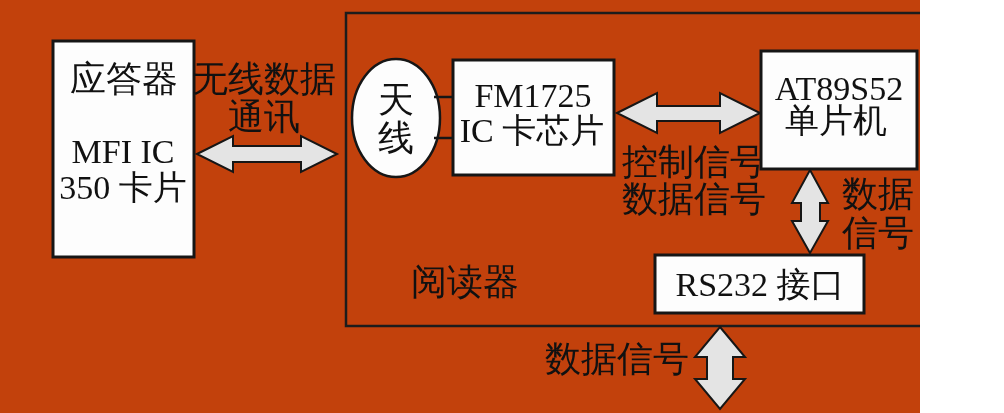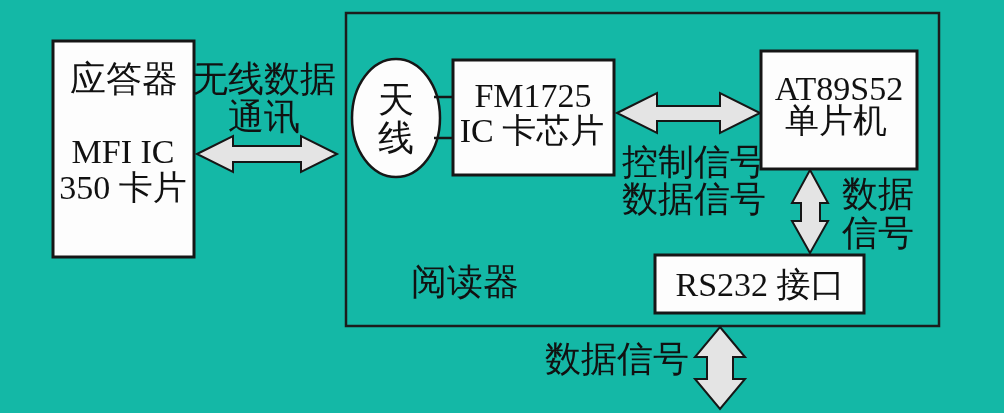--- a/index.html
+++ b/index.html
@@ -3,23 +3,23 @@
 <meta charset="utf-8">
 <style>
   html, body {
     margin: 0;
     padding: 0;
     background: #ffffff;
     font-family: "Liberation Serif", "DejaVu Serif", serif;
   }
   .stage {
     position: relative;
-    width: 1004px;
+    width: 920px;
     height: 413px;
-    background: #14b8a6;
+    background: #c2410c;
     overflow: hidden;
   }
   svg { display: block; }
   .box {
     fill: #fdfdfd;
     stroke: #161616;
     stroke-width: 3;
   }
   .outer-box {
     fill: none;

